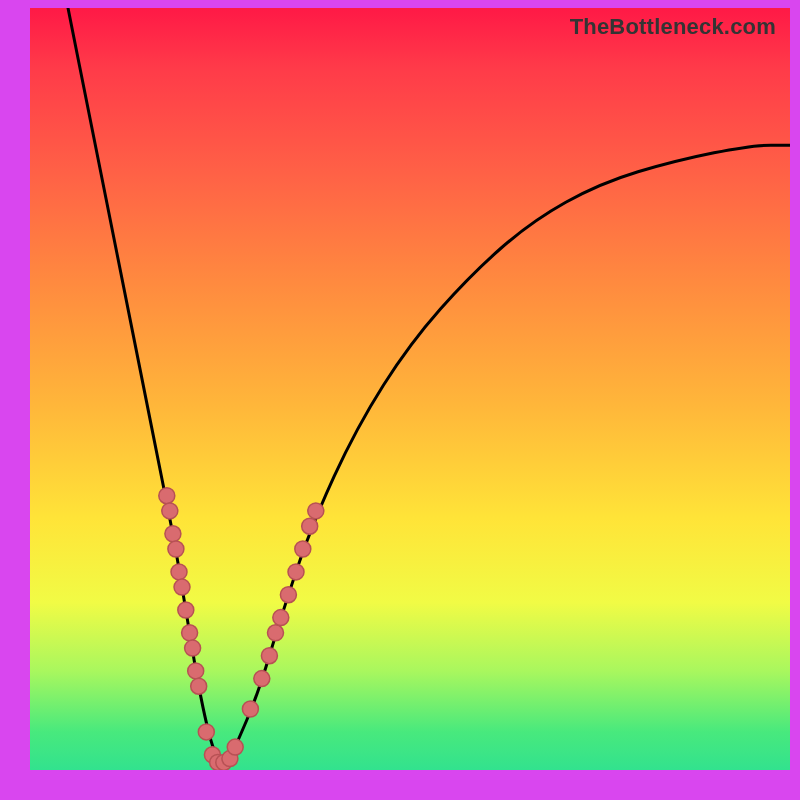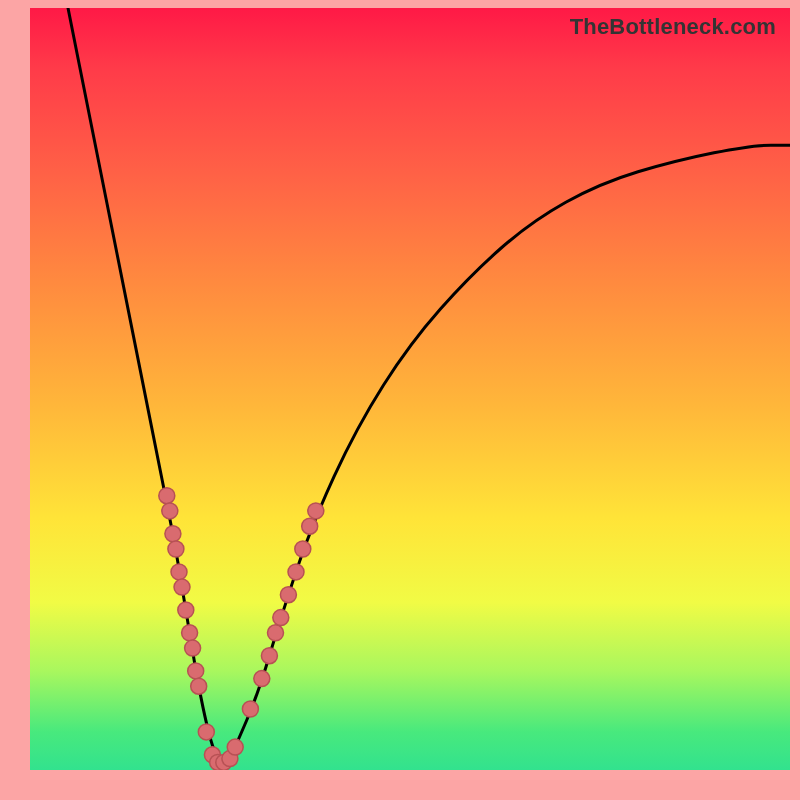--- a/index.html
+++ b/index.html
@@ -7,21 +7,21 @@
     padding: 0;
     width: 800px;
     height: 800px;
     overflow: hidden;
     font-family: Arial, Helvetica, sans-serif;
     background: #000;
   }
   .outer {
     width: 800px;
     height: 800px;
-    background: #fca5a5;
+    background: #d946ef;
     position: relative;
   }
   .plot-area {
     position: absolute;
     left: 30px;
     top: 8px;
     width: 760px;
     height: 762px;
     
     background: linear-gradient(

